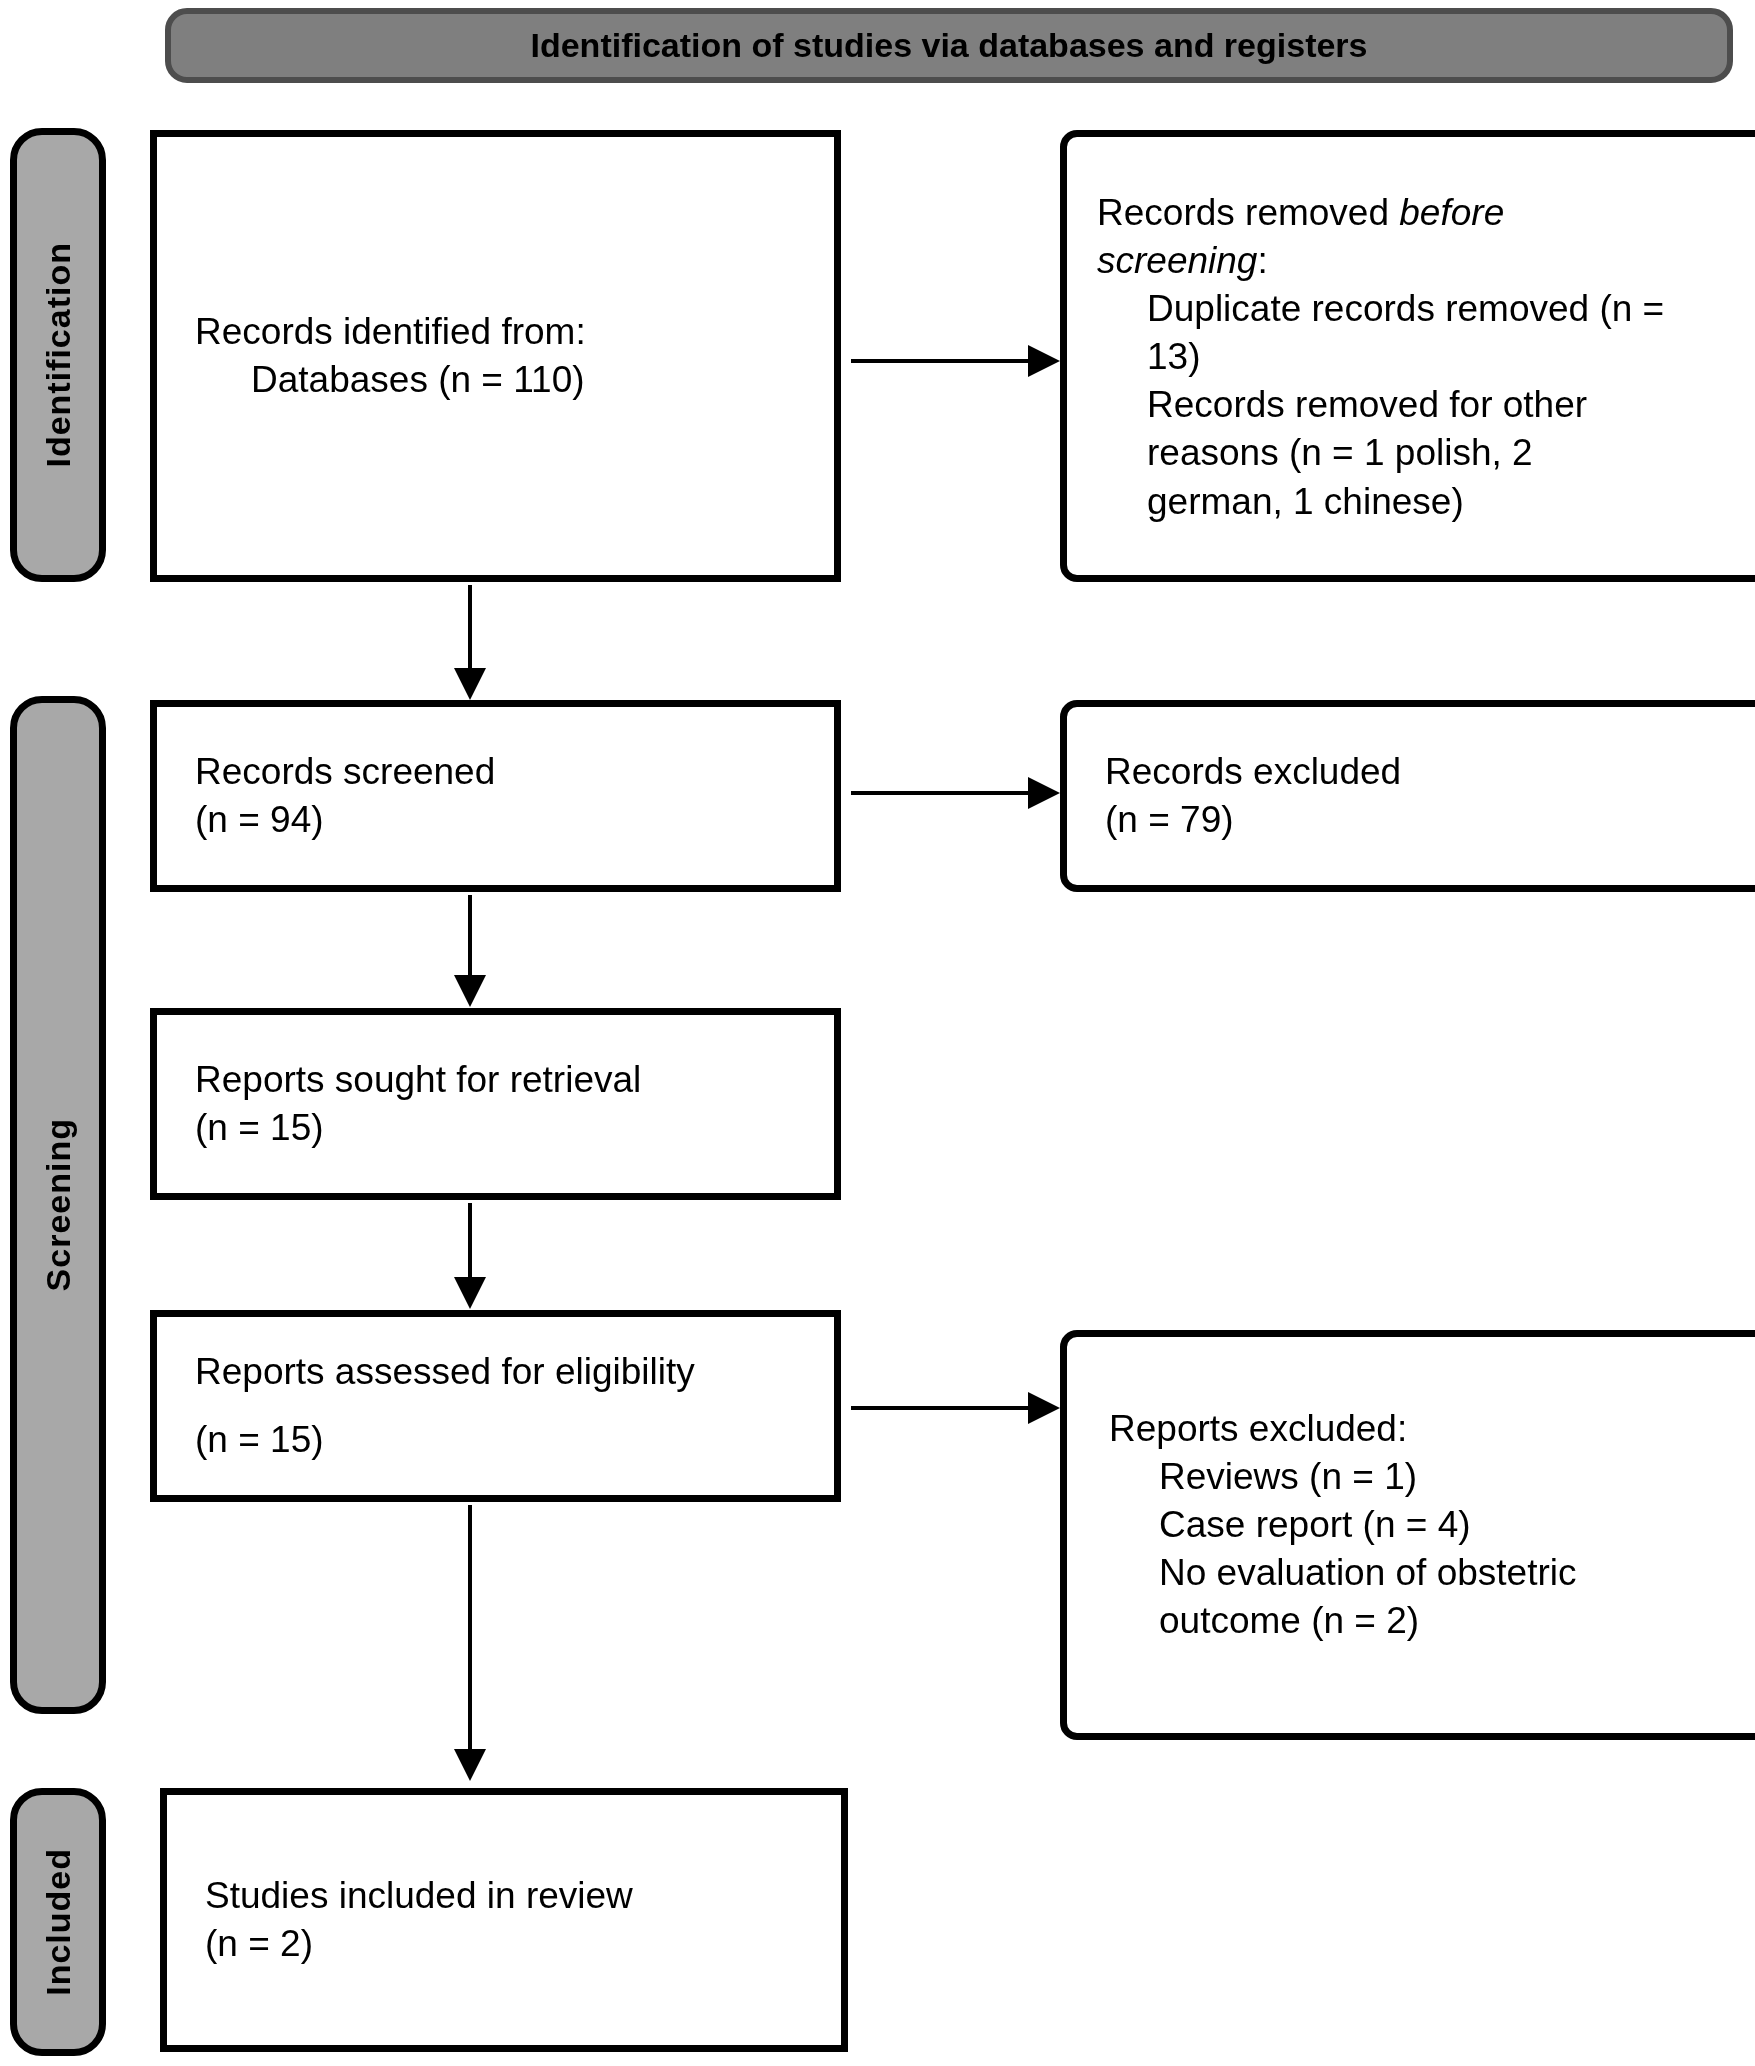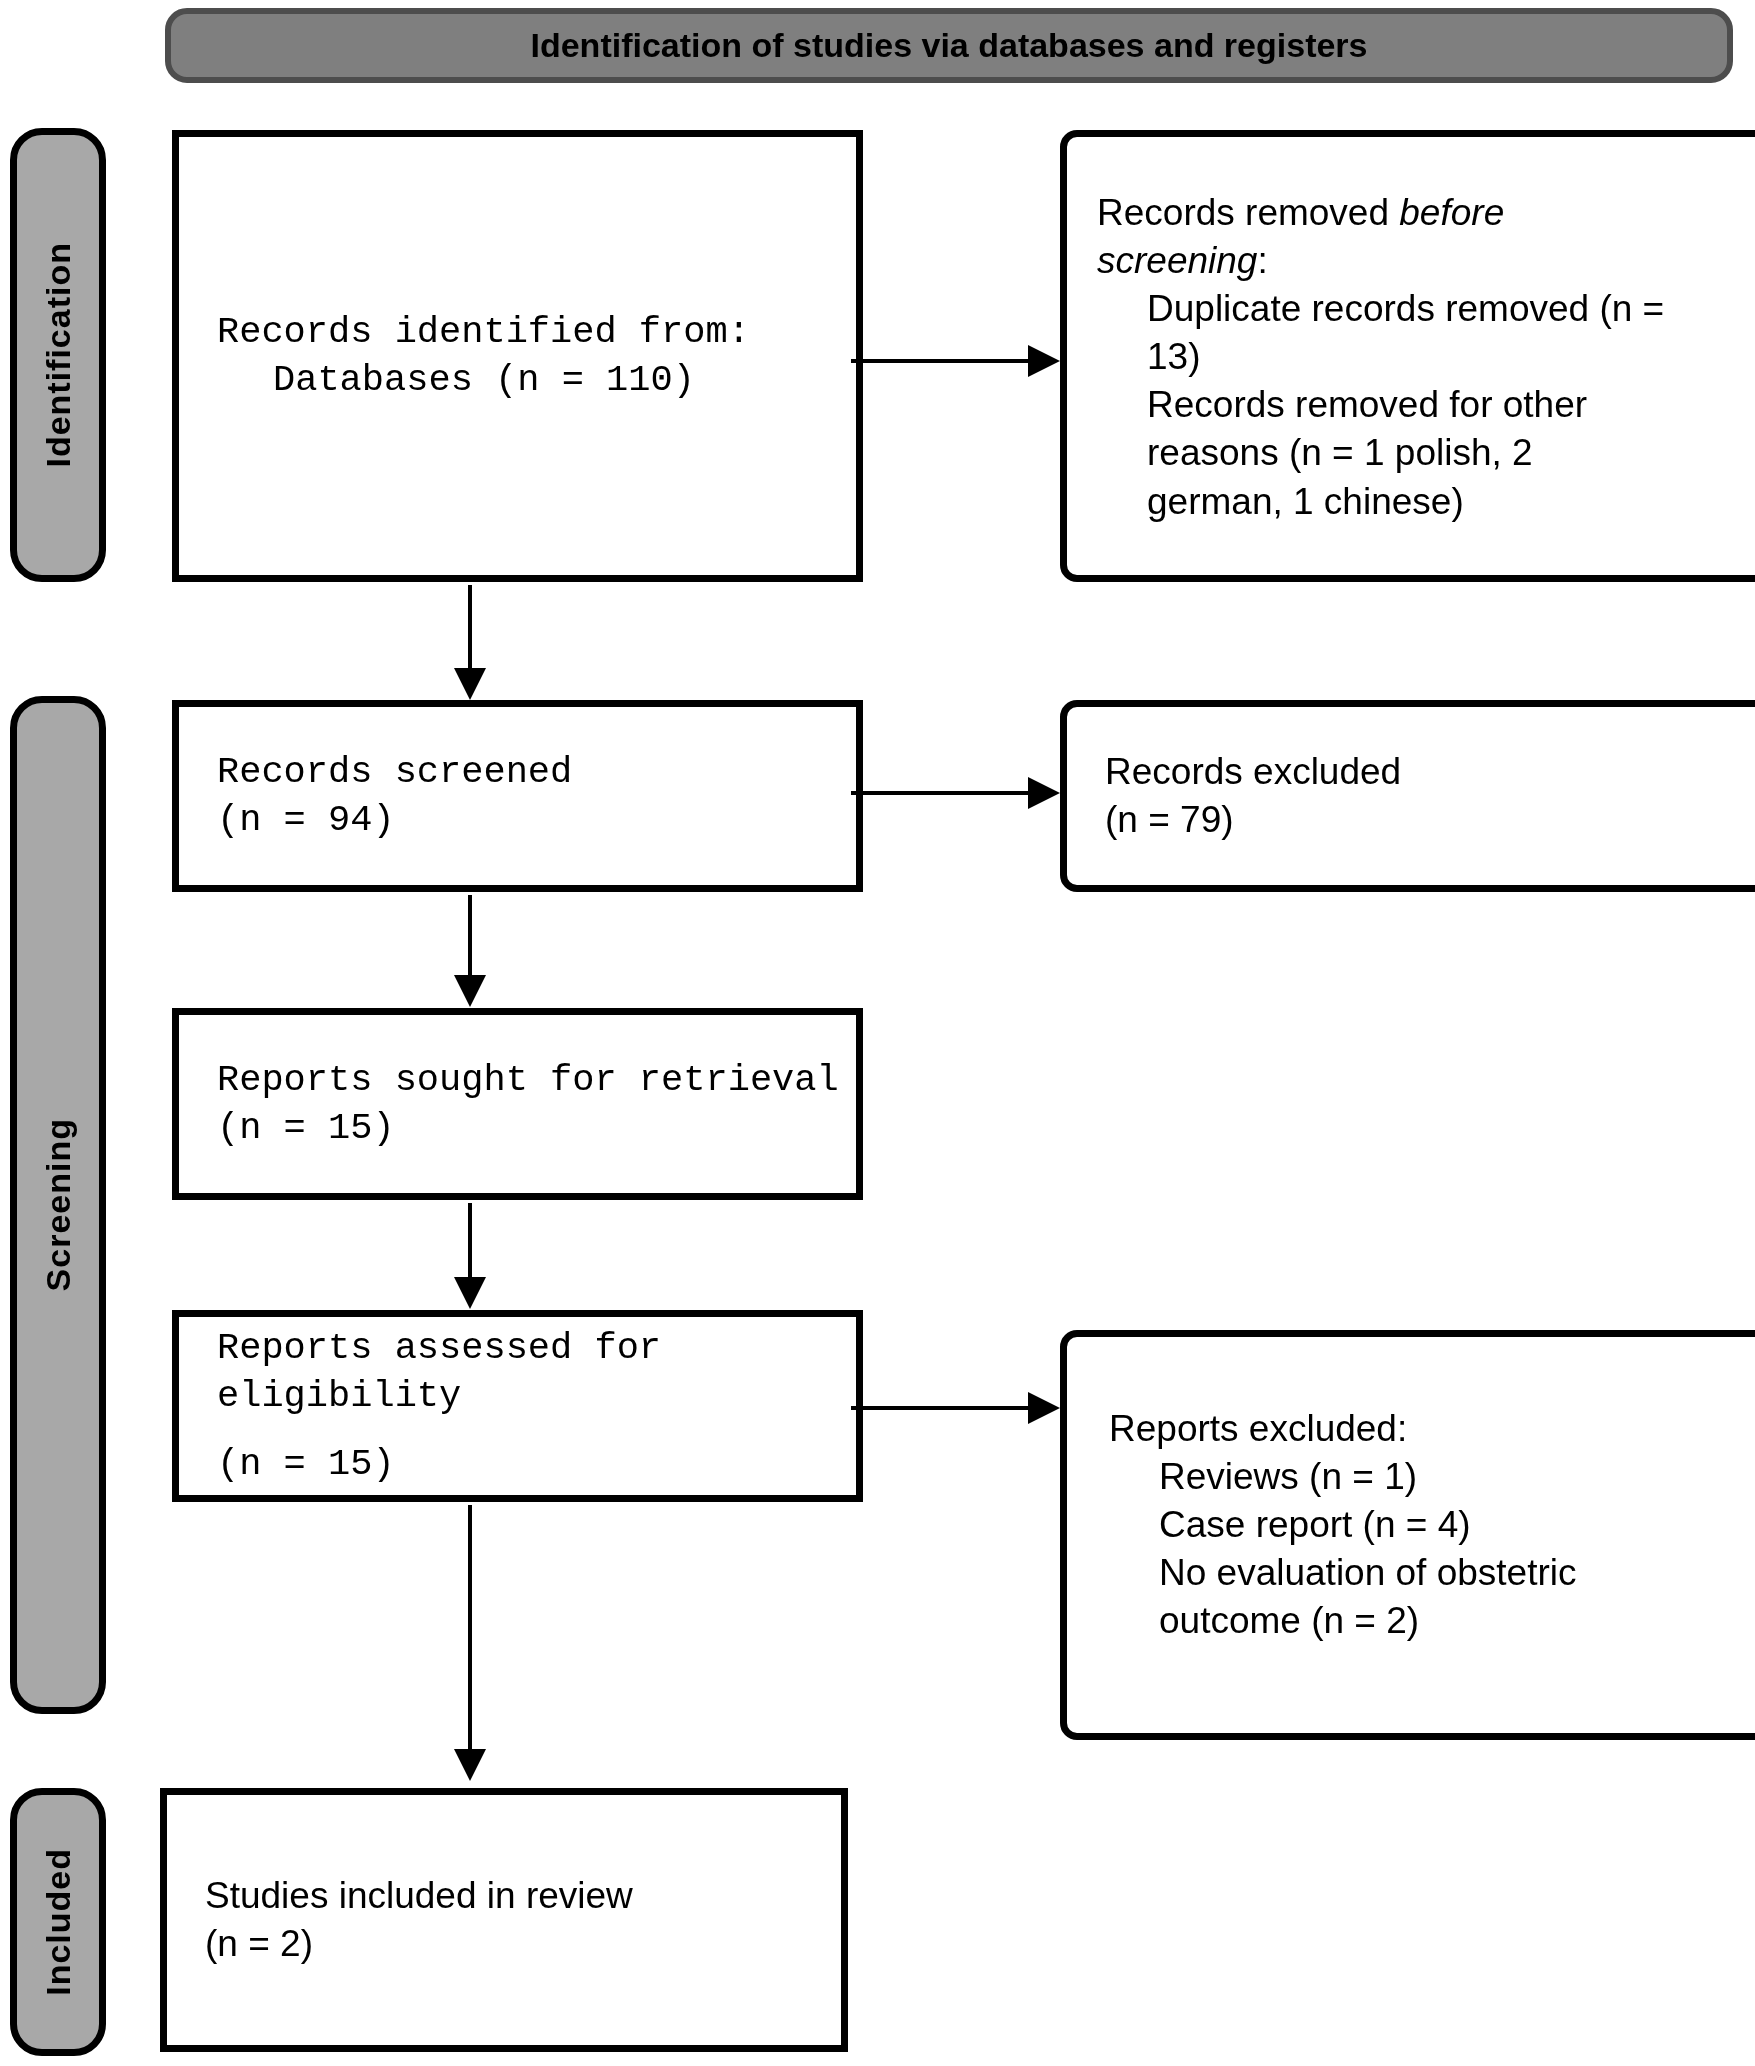--- a/index.html
+++ b/index.html
@@ -54,21 +54,21 @@
     position: absolute;
     background: #ffffff;
     border: 7px solid #000000;
     box-sizing: border-box;
     font-size: 37px;
     line-height: 1.30;
   }
   .box.center {
     display: flex; flex-direction: column; justify-content: center;
   }
-  .col-left  { left: 172px; width: 691px; font-family: Liberation Mono, monospace; }
+  .col-left  { left: 150px; width: 691px; }
   .col-right { left: 1060px; width: 764px; border-radius: 17px; }
 
   #box-identified       { top: 130px;  height: 452px; padding-left: 38px; padding-right: 18px; }
   #box-removed          { top: 130px;  height: 452px; padding: 52px 18px 0 30px; }
   #box-screened         { top: 700px;  height: 192px; padding-left: 38px; }
   #box-records-excluded { top: 700px;  height: 192px; padding-left: 38px; }
   #box-sought           { top: 1008px; height: 192px; padding-left: 38px; }
   #box-assessed         { top: 1310px; height: 192px; padding-left: 38px; gap: 19px; }
   #box-reports-excluded { top: 1310px; height: 410px; padding: 68px 18px 0 42px; margin-top: 20px; }
   #box-included         { left: 160px; width: 688px; top: 1788px; height: 264px; padding-left: 38px; }

